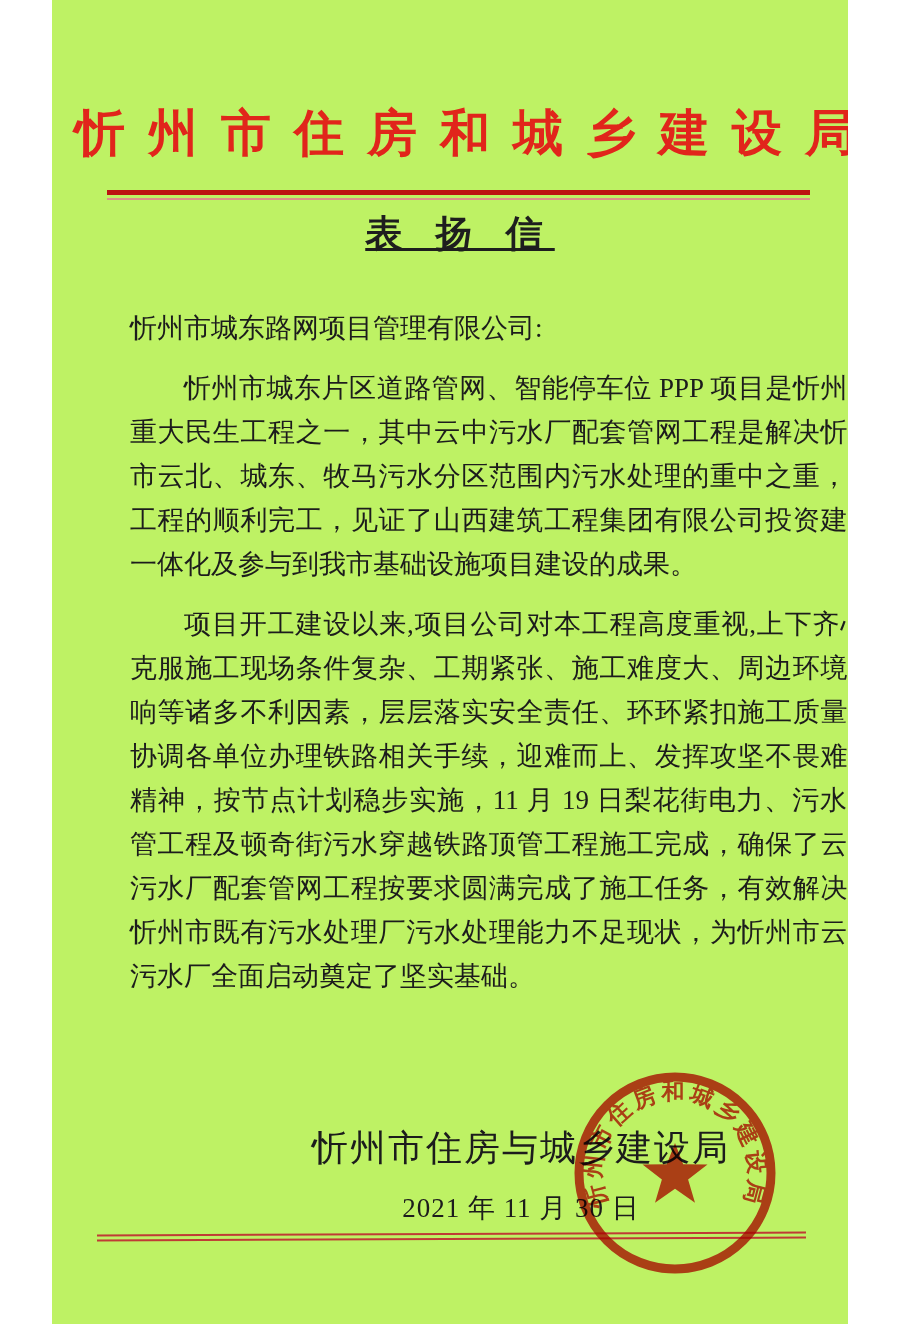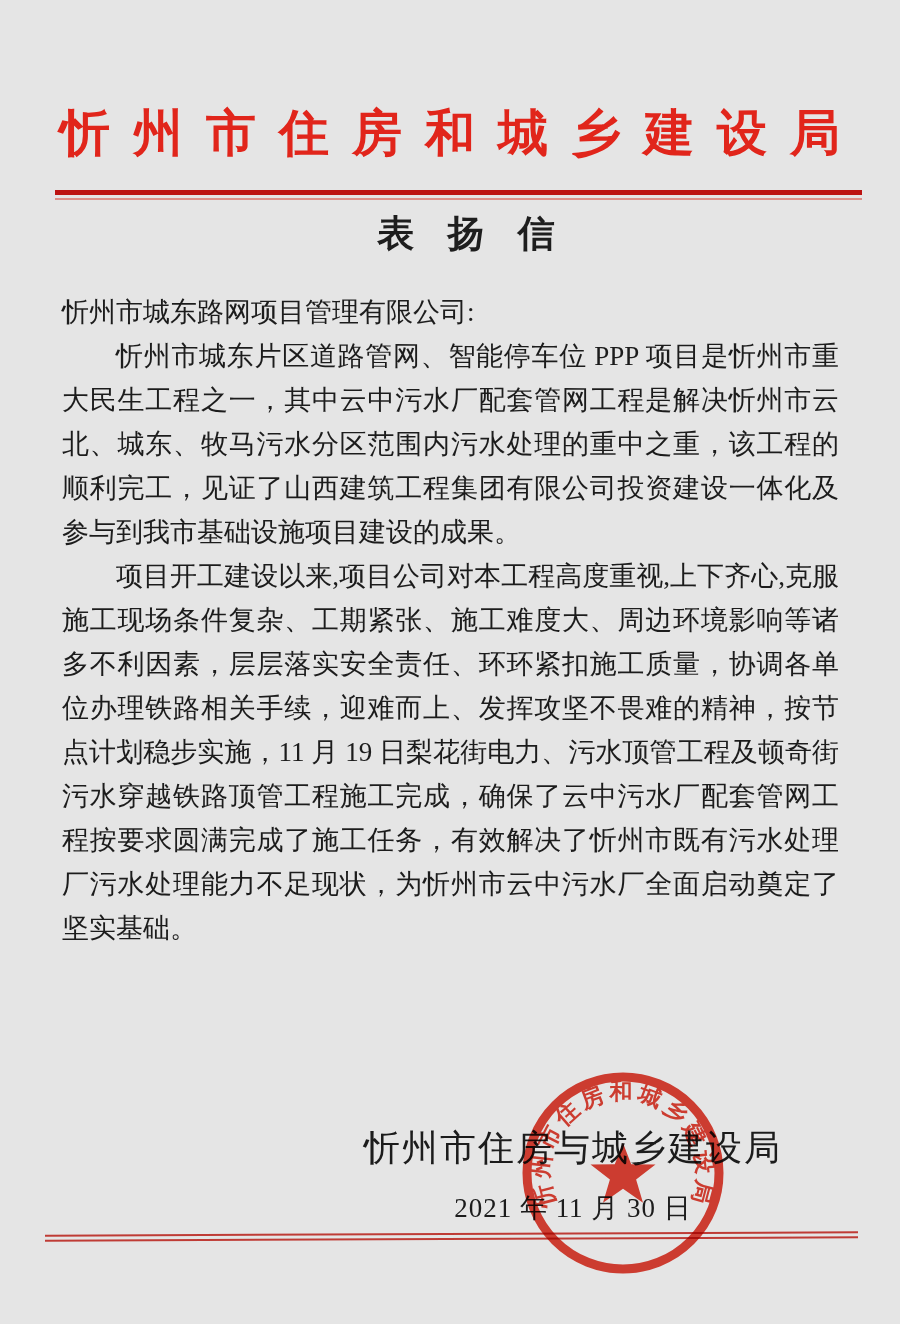--- a/index.html
+++ b/index.html
@@ -1,22 +1,22 @@
 <!DOCTYPE html>
 <html><head>
 <meta charset="utf-8">
 <style>
   * { margin: 0; padding: 0; box-sizing: border-box; }
   html, body { background: #ffffff; }
   .page {
     position: relative;
-    width: 900px;
+    width: 796px;
     height: 1324px;
     margin: 0 auto;
-    background: #e5e5e5;
+    background: #bef264;
     overflow: hidden;
     font-family: "Liberation Serif", "DejaVu Serif", serif;
   }
 
   
   .agency-title {
     position: absolute;
     top: 100px;
     left: 0;
     width: 100%;
@@ -37,43 +37,44 @@
     right: 38px;
     height: 10px;
     border-top: 5px solid #bc1311;
     border-bottom: 2px solid #dd8f88;
   }
 
   
   .letter-title {
     position: absolute;
     top: 209px;
-    left: 16px;
+    left: 4px;
     width: 100%;
     text-align: center;
     font-size: 37px;
     font-weight: bold;
     color: #1e1e1e;
     letter-spacing: 12px;
     text-indent: 12px;
     white-space: nowrap;
+    text-decoration: underline;
   }
 
   
   .body-text {
     position: absolute;
     top: 290px;
     left: 62px;
     width: 777px;
     font-size: 27px;
     line-height: 44px;
     color: #1c1c1c;
     text-align: justify;
   }
-  .body-text p { margin: 0; }
+  .body-text p { margin: 16px; }
   .body-text p.para { text-indent: 2em; }
 
   
   .signature {
     position: absolute;
     top: 1124px;
     right: 118px;
     text-align: center;
     color: #1c1c1c;
     z-index: 2;

